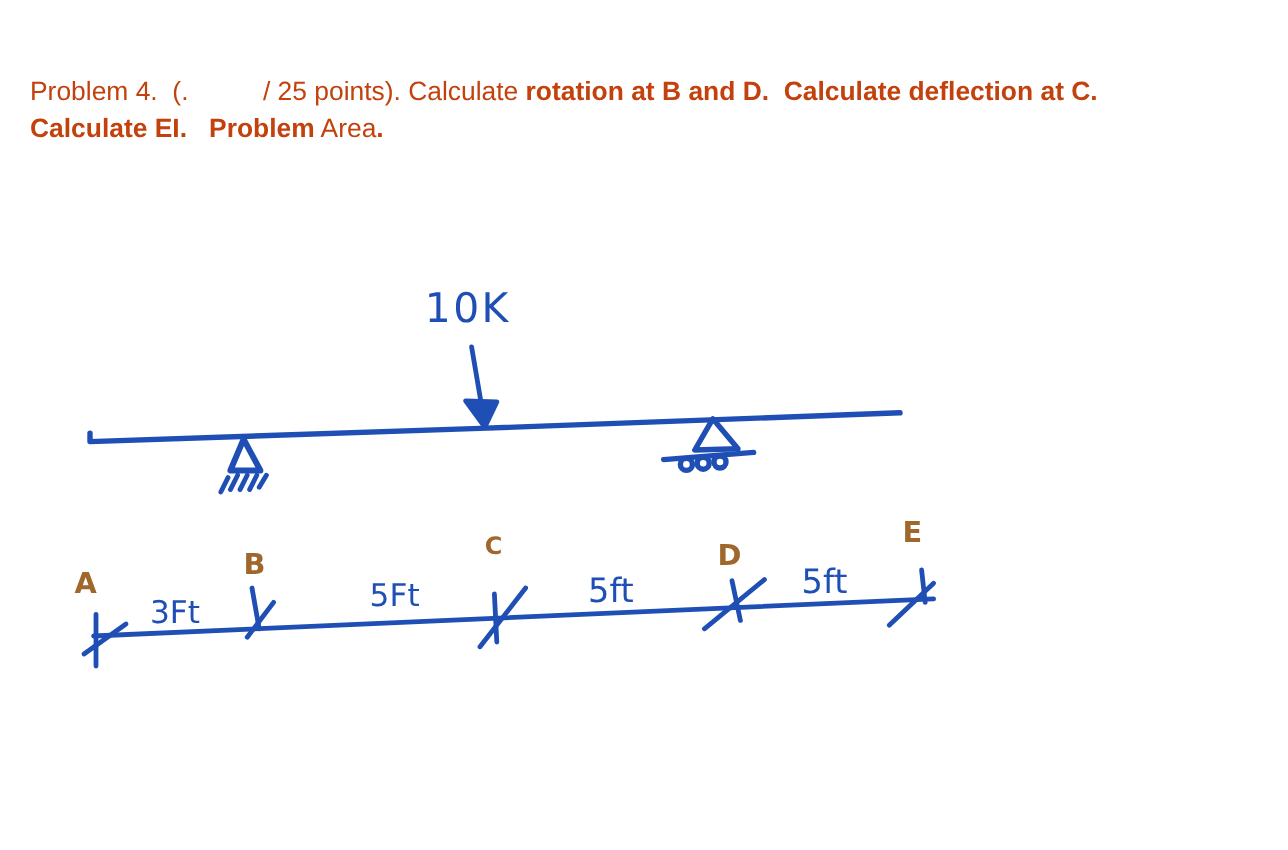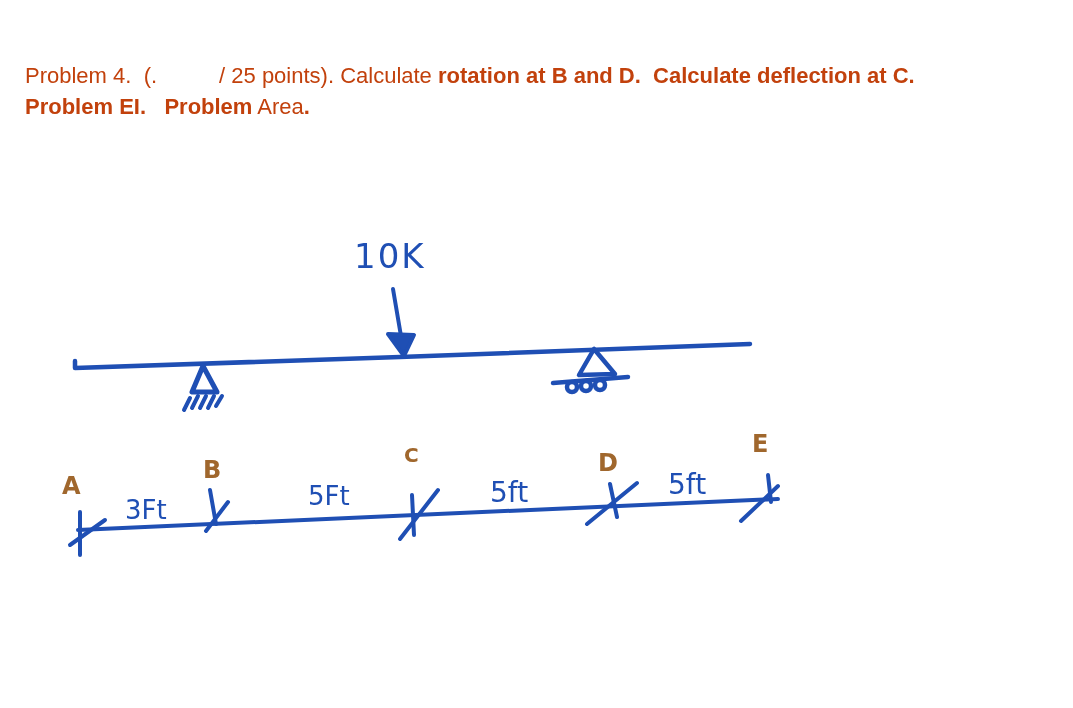--- a/index.html
+++ b/index.html
@@ -18,21 +18,21 @@
 <body>
 
 <div class="problem">
   <div>
     <span>Problem 4.</span>&nbsp;
     <span>(.</span><span class="gap"></span><span>/ 25 points). Calculate</span>
     <b>rotation at B and D.</b>&nbsp;
     <b>Calculate deflection at C.</b>
   </div>
   <div>
-    <b>Problem EI.</b>&nbsp;&nbsp;
+    <b>Calculate EI.</b>&nbsp;&nbsp;
     <b>Problem</b>
     <span>Area</span><b>.</b>
   </div>
 </div>
 
 <svg class="drawing" width="1073" height="708" viewBox="0 0 1073 708" fill="none" stroke="#1f4fb4" stroke-linecap="round" stroke-linejoin="round">
 
   <text class="hw" x="354" y="268" font-size="34" fill="#1f4fb4" stroke="none" letter-spacing="2" transform="scale(1,1)">10K</text>
 
   <g stroke-width="4">

